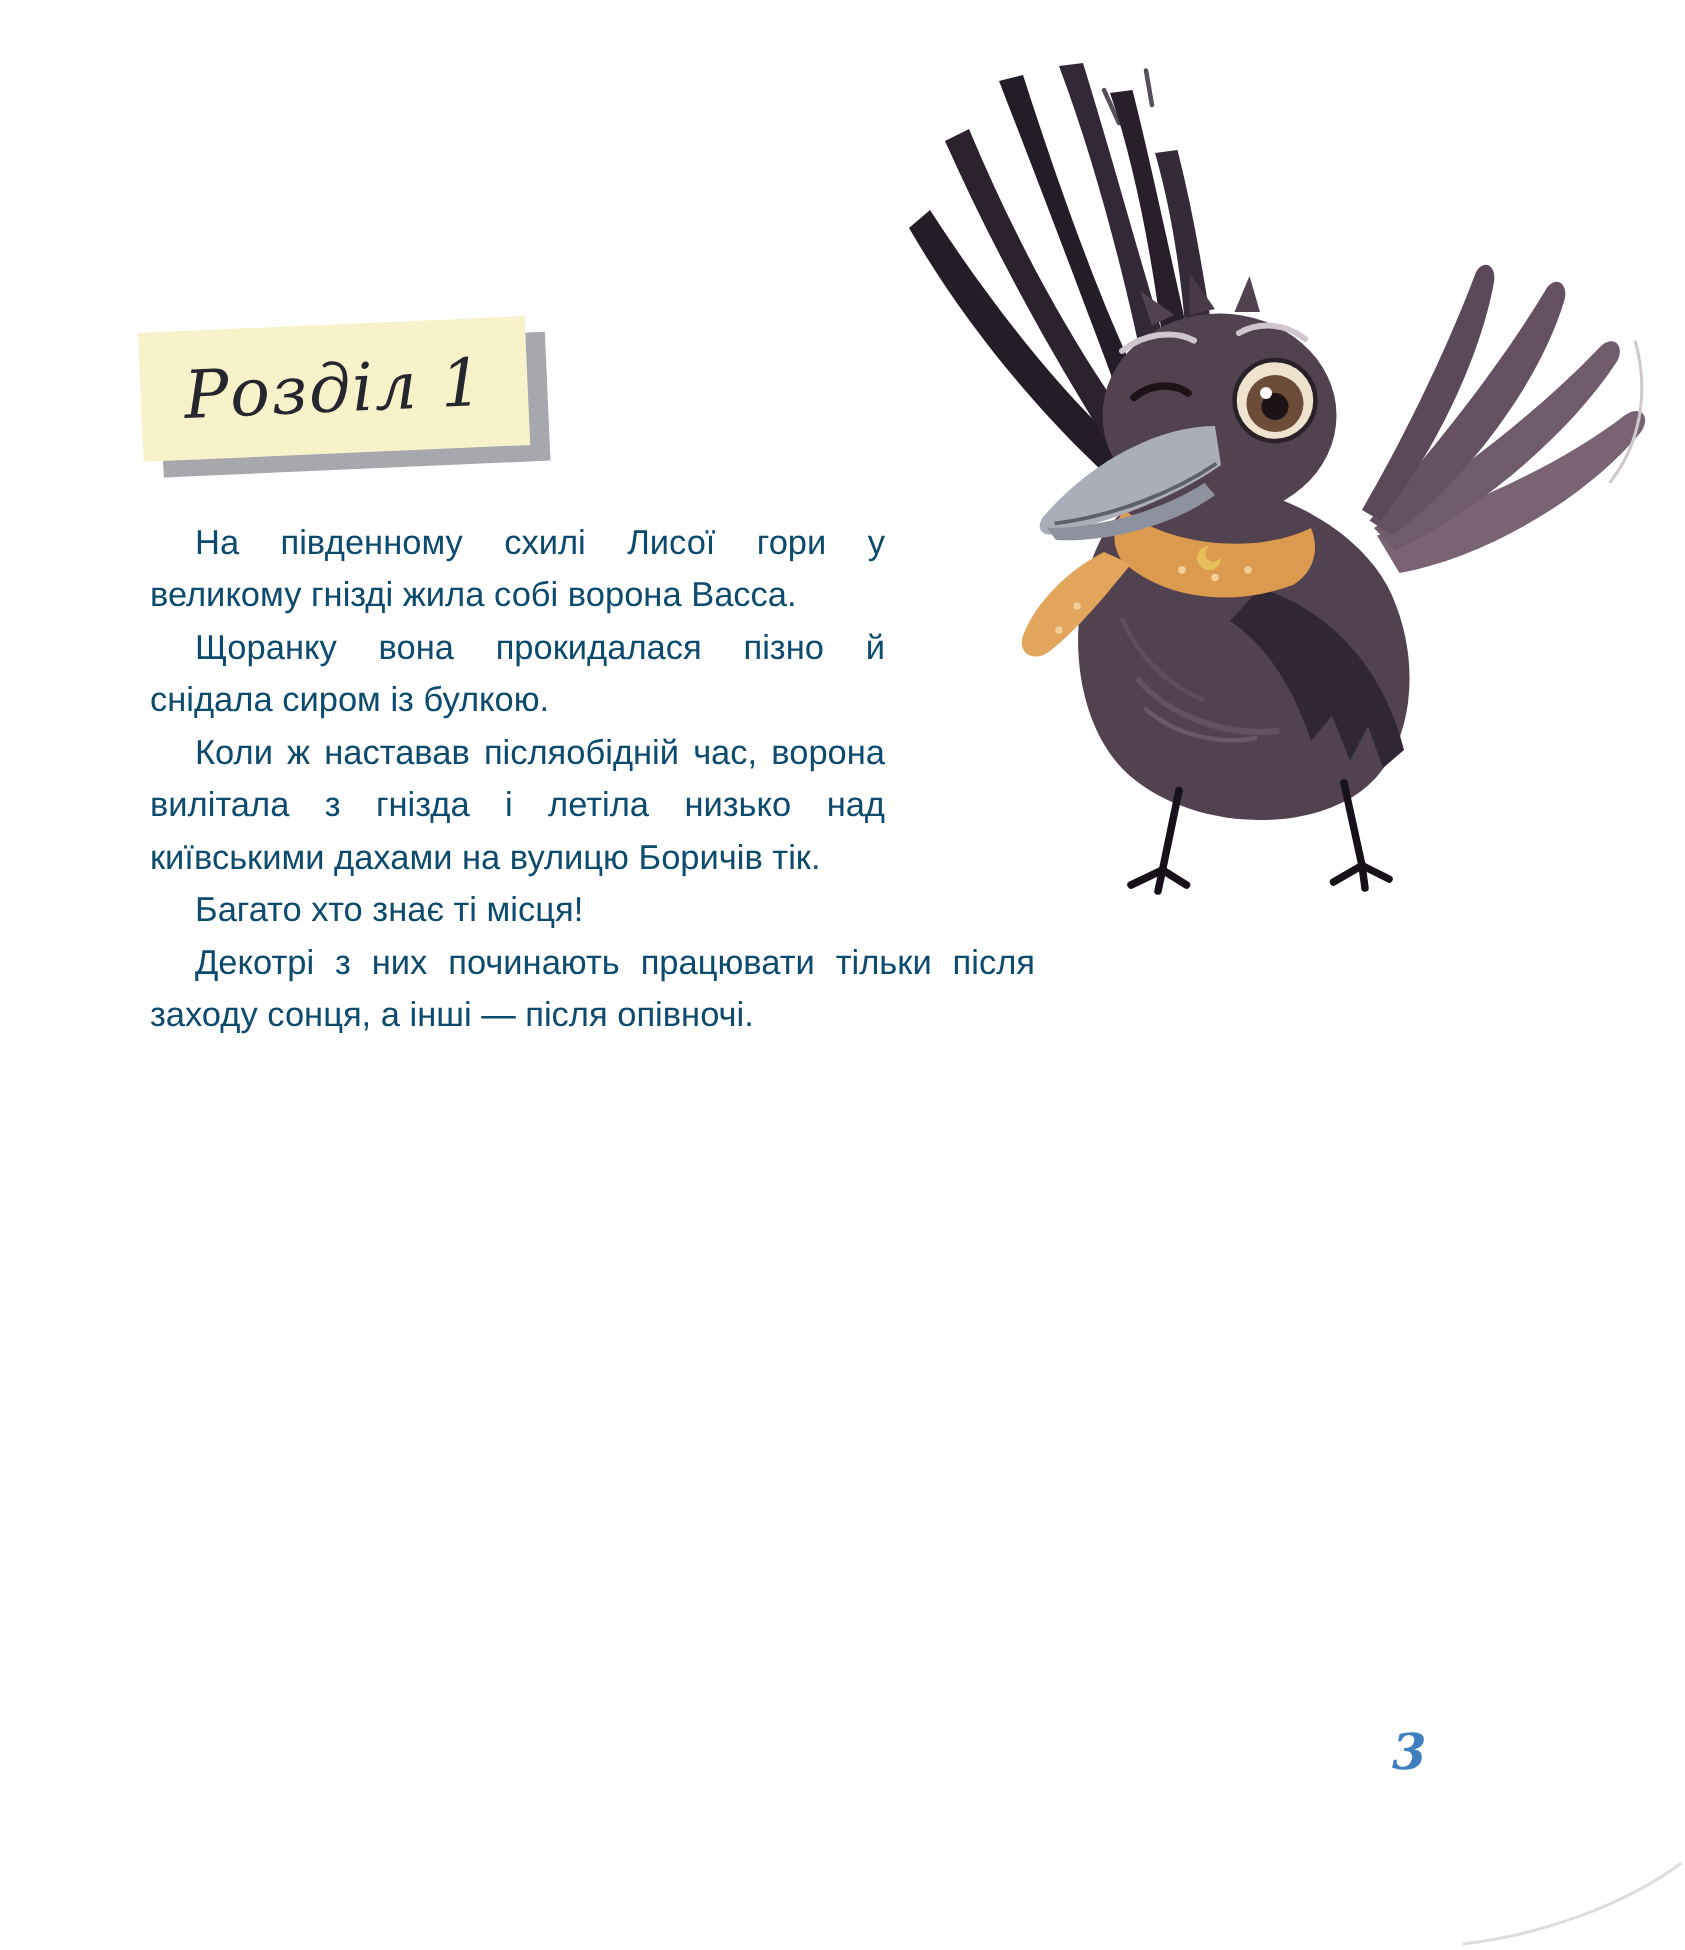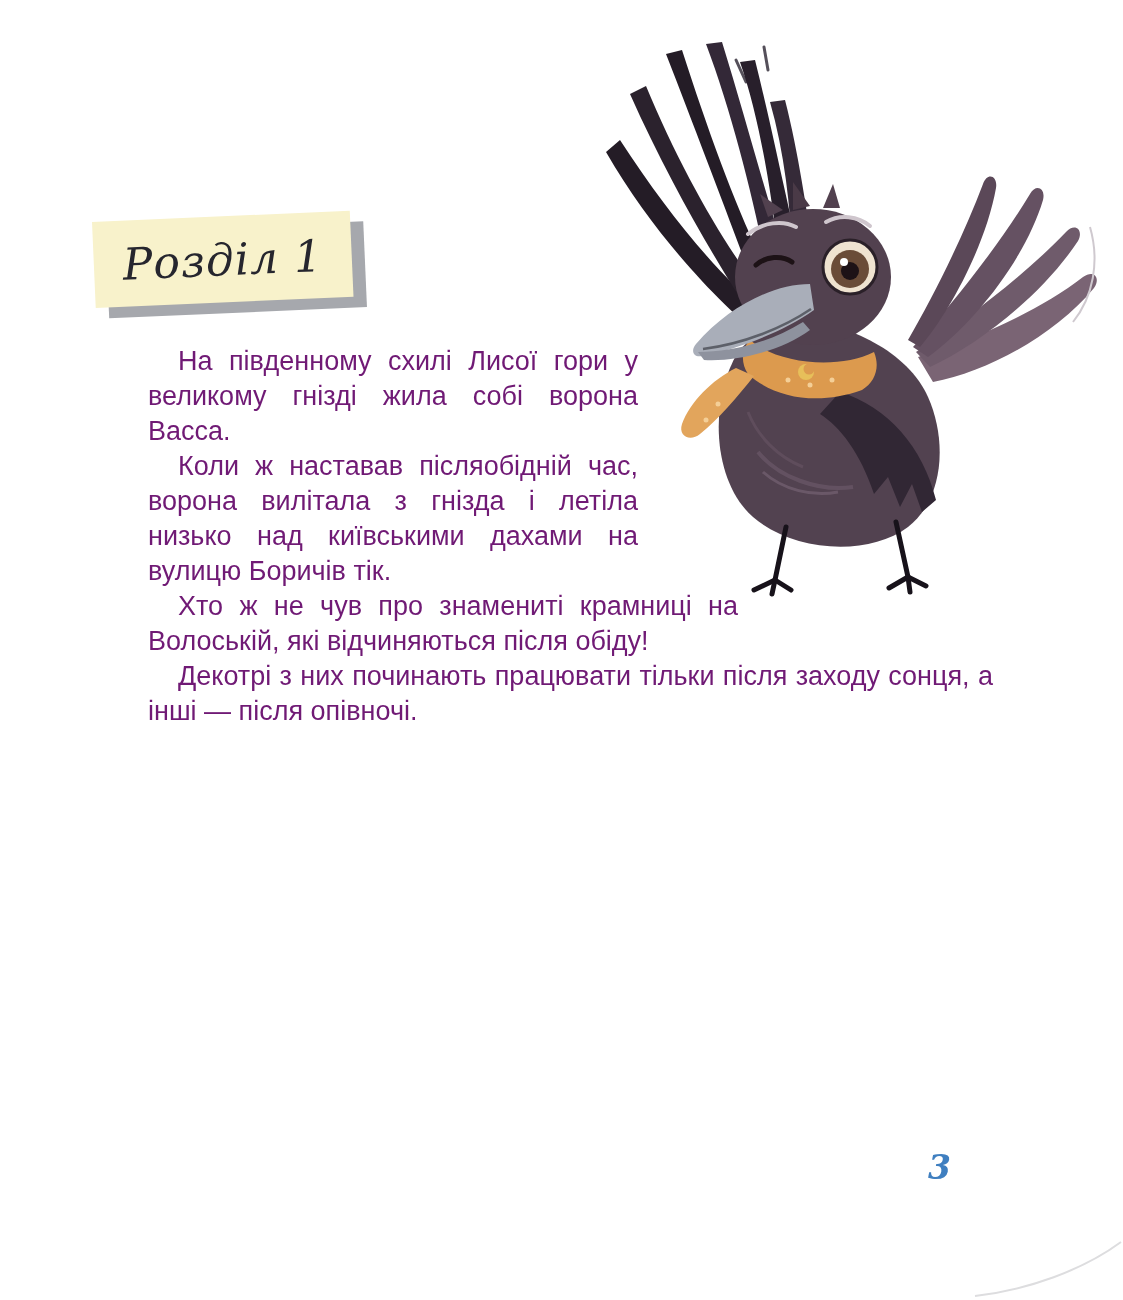--- a/index.html
+++ b/index.html
@@ -45,26 +45,25 @@
   
   .illustration {
     position: absolute; left: 578px; top: 22px;
     width: 545px; height: 580px;
   }
 
   
   .story {
     position: absolute; left: 100px; top: 344px;
     width: 845px;
-    font-size: 27px;
+    font-size: 23px;
     line-height: 35px;
-    color: #701a75;
+    color: #0c4a6e;
     text-align: justify;
     hyphens: auto;
-    margin-left: 48px;
   }
   .story p { margin: 0; text-indent: 30px; }
   .spacer { float: right; }
   .s1 { width: 355px; height: 245px; }
   .s2 { clear: right; width: 255px; height: 70px; }
 
   
   .page-number {
     position: absolute; left: 928px; top: 1148px;
     font-family: "DejaVu Serif", serif;
@@ -171,22 +170,23 @@
         <path d="M120,330 C150,330 190,322 225,300 L232,308 C205,328 160,340 126,338 Z" fill="#8e929e"></path>
         <path d="M125,327 C165,322 205,306 233,287" stroke="#5d6069" stroke-width="2.5" fill="none"></path>
       </g>
     </svg>
   </div>
 
   <div class="story" lang="uk">
     <div class="spacer s1"></div>
     <div class="spacer s2"></div>
     <p>На південному схилі Лисої гори у великому гнізді жила собі ворона Васса.</p>
+    <p>Щоранку вона прокидалася пізно й снідала сиром із булкою.</p>
     <p>Коли ж наставав післяобідній час, ворона вилітала з гнізда і летіла низько над київськими дахами на вулицю Боричів тік.</p>
-    <p>Хто ж не чув про знамениті крамниці на Волоській, які відчиняються після обіду!</p>
+    <p>Багато хто знає ті місця!</p>
     <p>Декотрі з них починають працювати тільки після заходу сонця, а інші — після опівночі.</p>
   </div>
 
   <div class="page-number">3</div>
 
   <svg class="curl" width="150" height="62" xmlns="http://www.w3.org/2000/svg">
     <path d="M2,58 C55,52 110,32 148,4" stroke="#dddddf" stroke-width="2" fill="none"></path>
   </svg>
 
 </div>

